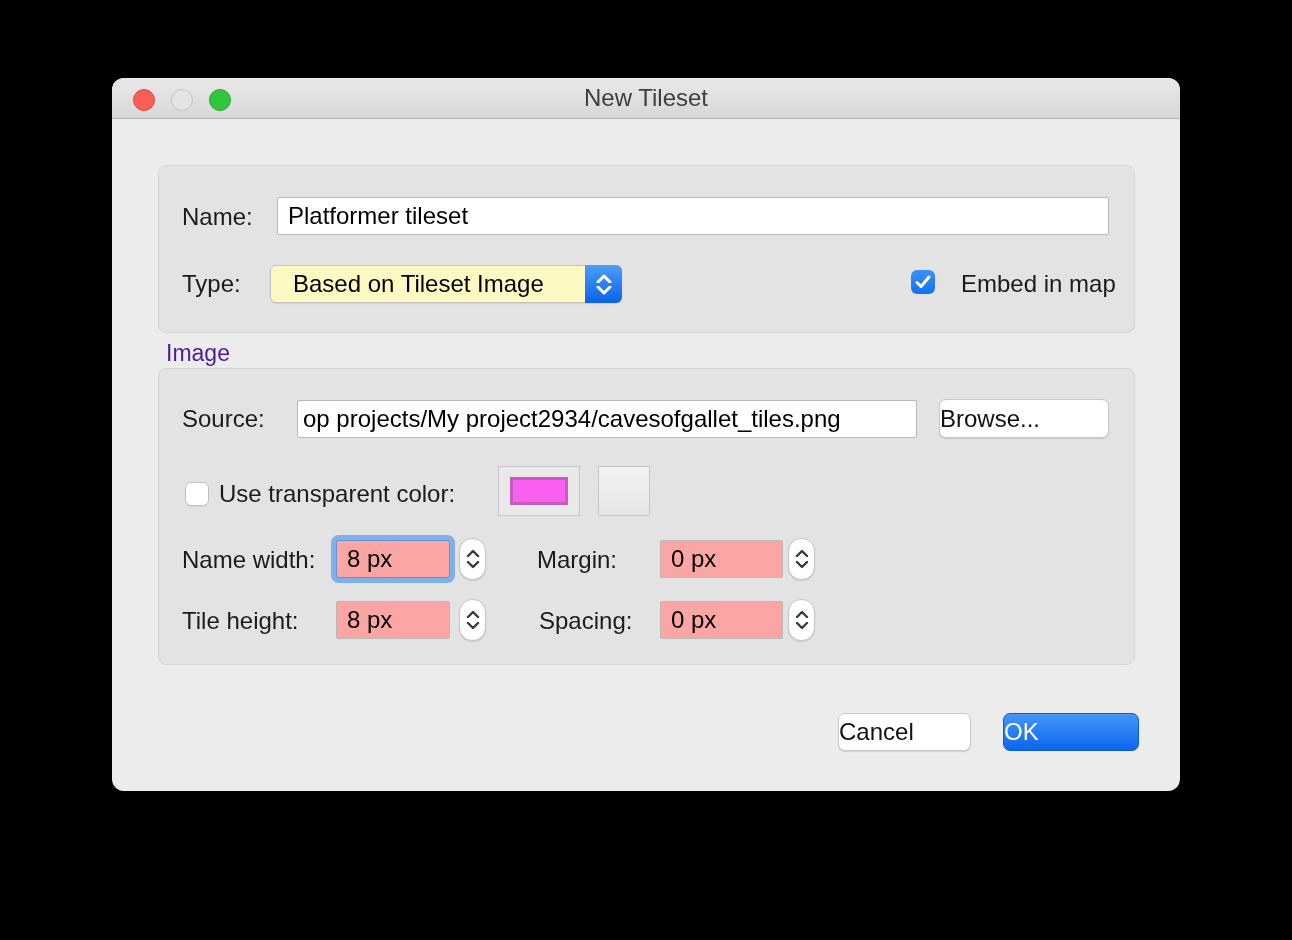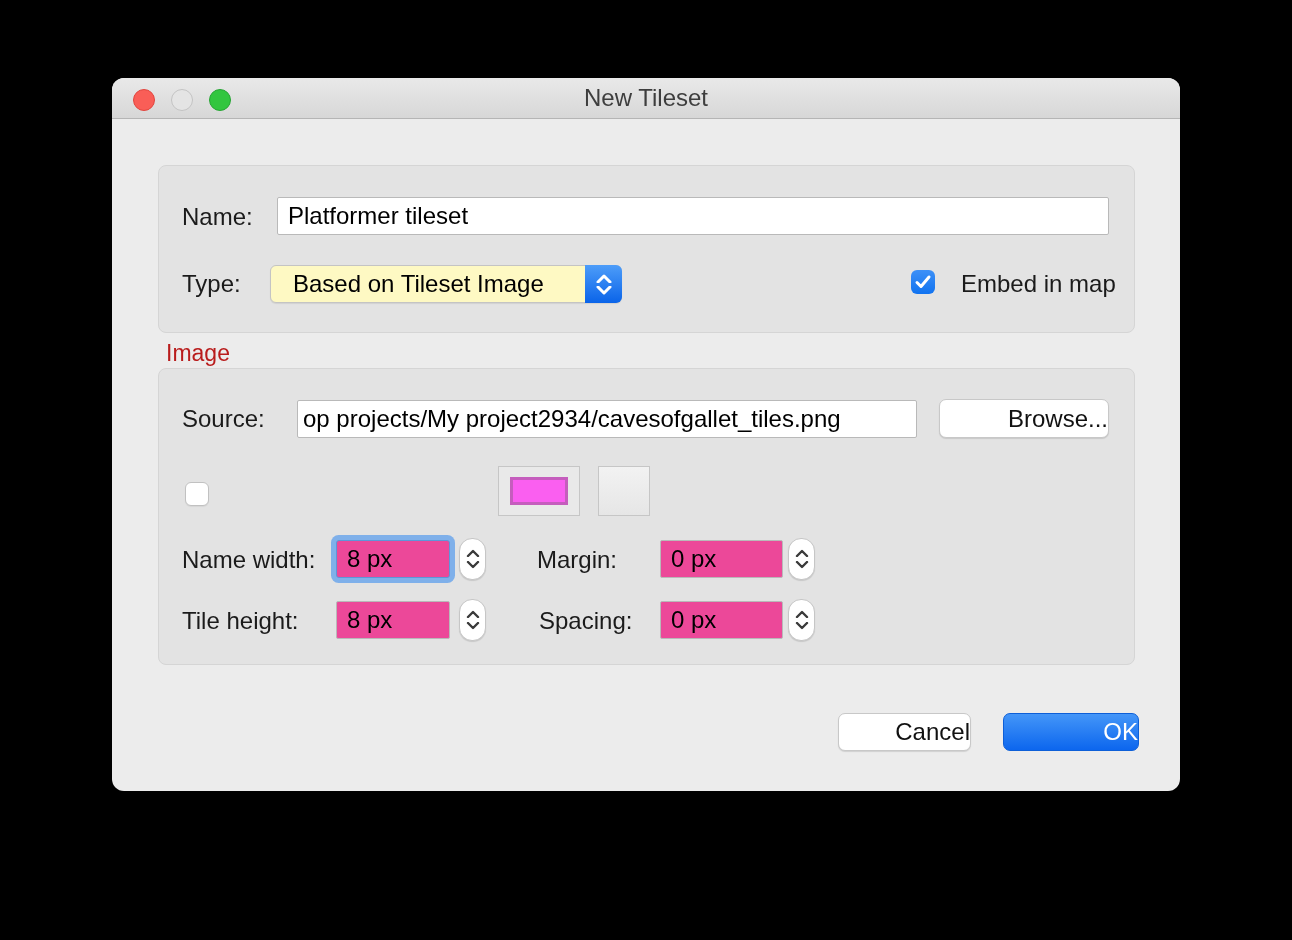--- a/index.html
+++ b/index.html
@@ -11,21 +11,21 @@
   
   .titlebar{position:absolute;left:0;top:0;width:100%;height:40px;
     background:linear-gradient(#e9e9e9,#d7d7d7);border-bottom:1px solid #b5b5b5;}
   .title{position:absolute;left:0;right:0;top:0;height:40px;line-height:40px;
     text-align:center;font-size:24px;font-weight:500;color:#3e3e3e;}
   .light{position:absolute;top:11px;width:22px;height:22px;border-radius:50%;box-sizing:border-box;}
   .light.red{left:21px;background:#f95e57;border:1px solid #e0453e;}
   .light.gray{left:59px;background:#e4e4e4;border:1px solid #c3c3c3;}
   .light.green{left:97px;background:#32c63f;border:1px solid #27a534;}
   
-  .group-label{position:absolute;font-size:23px;color:#b91c1c;}
+  .group-label{position:absolute;font-size:23px;color:#4c1d95;}
   .groupbox{position:absolute;left:46px;width:977px;background:#e3e3e3;
     border:1px solid #d5d5d5;border-radius:8px;box-sizing:border-box;}
   .lbl{position:absolute;font-size:24px;color:#1b1b1b;line-height:26px;white-space:nowrap;}
   
   .tfield{position:absolute;background:#fff;border:1px solid #b9b9b9;border-radius:2px;
     box-sizing:border-box;font-size:24px;color:#000;font-family:"Liberation Sans",sans-serif;
     padding:0 12px 0 10px;outline:none;white-space:nowrap;overflow:hidden;}
   
   .combo{position:absolute;left:158px;top:187px;width:352px;height:38px;background:#fef9c3;
     border:1px solid #c4c4c4;border-radius:6px;box-sizing:border-box;
@@ -34,31 +34,31 @@
   .combo .cap{position:absolute;right:-1px;top:-1px;width:37px;height:38px;border-radius:0 6px 6px 0;
     background:linear-gradient(#4d9df9,#0a64e9);display:flex;flex-direction:column;
     align-items:center;justify-content:center;gap:3px;}
   
   .cb{position:absolute;width:24px;height:24px;border-radius:6px;box-sizing:border-box;}
   .cb.on{background:linear-gradient(#3d90f7,#1173f0);}
   .cb.off{background:#fff;border:1px solid #c1c1c1;box-shadow:0 1px 1px rgba(0,0,0,.06);}
   .cb svg{position:absolute;left:3px;top:4px;}
   
   .btn{position:absolute;box-sizing:border-box;border-radius:7px;font-size:24px;
-    text-align:right;cursor:default;}
+    text-align:left;cursor:default;}
   .btn.white{background:#fff;border:1px solid #c8c8c8;box-shadow:0 1px 1px rgba(0,0,0,.12);color:#111;}
   .btn.blue{background:linear-gradient(#4496f8,#0c66ee);color:#fff;border:1px solid #0d5fd8;}
   
   .swatchbtn{position:absolute;left:386px;top:388px;width:82px;height:50px;background:#e9e9e9;
     border:1px solid #c6c6c6;box-sizing:border-box;display:flex;align-items:center;justify-content:center;}
   .swatch{width:58px;height:28px;background:#fa5ff0;border:3px solid #c55dbd;box-sizing:border-box;}
   .pickerbtn{position:absolute;left:486px;top:388px;width:52px;height:50px;
     background:linear-gradient(#f2f2f2,#e6e6e6);border:1px solid #c6c6c6;box-sizing:border-box;}
   
-  .spinfield{position:absolute;height:38px;background:#ec4899;border:1px solid #b9b9b9;
+  .spinfield{position:absolute;height:38px;background:#fca5a5;border:1px solid #b9b9b9;
     box-sizing:border-box;font-size:24px;line-height:36px;padding-left:10px;border-radius:2px;}
   .spinfield.focused{border:1px solid #5d96d8;border-radius:3px;
     box-shadow:0 0 0 5px #7fb0ea;}
   .stepper{position:absolute;width:27px;height:42px;background:#fff;border:1px solid #c6c6c6;
     border-radius:13px;box-sizing:border-box;box-shadow:0 1px 1px rgba(0,0,0,.12);
     display:flex;flex-direction:column;align-items:center;justify-content:center;gap:4px;}
 </style>
 </head>
 <body>
 
@@ -99,20 +99,21 @@
     <div class="lbl" style="left:833px;top:193px;margin-left:16px;">Embed in map</div>
 
     <div class="group-label" style="left:54px;top:262px;">Image</div>
     <div class="groupbox" style="top:290px;height:297px;"></div>
 
     <div class="lbl" style="left:70px;top:328px;">Source:</div>
     <input class="tfield" style="left: 185px; top: 322px; width: 620px; height: 38px; padding-left: 5px;" value="op projects/My project2934/cavesofgallet_tiles.png">
     <div class="btn white" style="left:827px;top:321px;width:170px;height:39px;line-height:37px;">Browse...</div>
 
     <div class="cb off" style="left:73px;top:404px;"></div>
+    <div class="lbl" style="left:107px;top:403px;">Use transparent color:</div>
     <div class="swatchbtn">
       <div class="swatch"></div>
     </div>
     <div class="pickerbtn"></div>
 
     <div class="lbl" style="left:70px;top:469px;">Name width:</div>
     <div class="spinfield focused" style="left:224px;top:462px;width:114px;">8 px</div>
     <div class="stepper" style="left:347px;top:460px;">
       <svg width="14" height="8" viewBox="0 0 14 8">
         <polyline points="2,7 7,2 12,7" fill="none" stroke="#3a3a3a" stroke-width="2.4" stroke-linecap="round" stroke-linejoin="round"></polyline>

